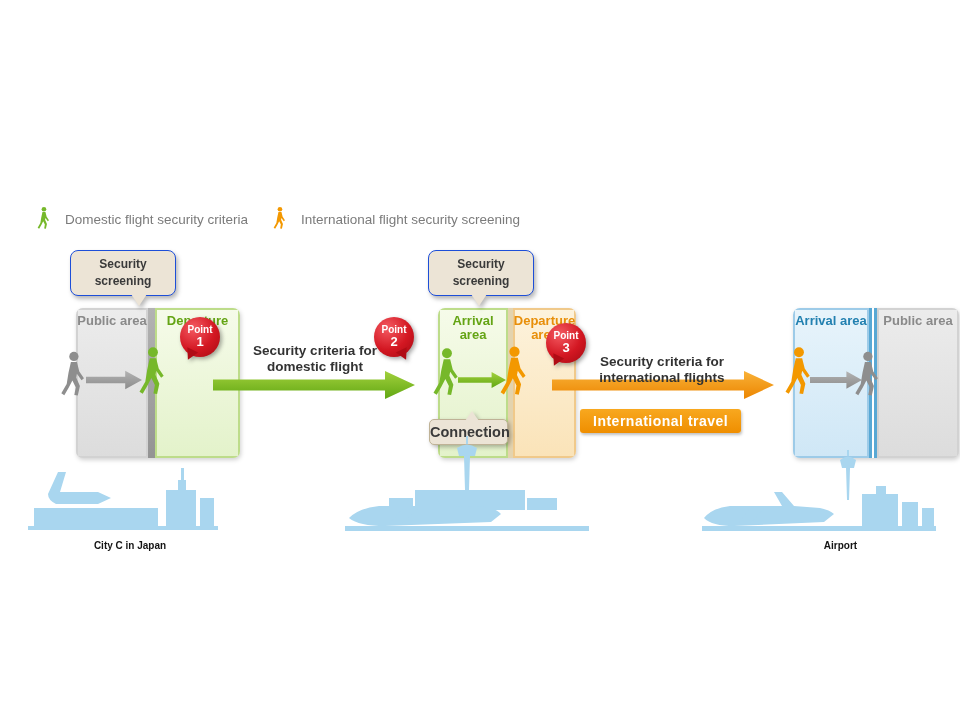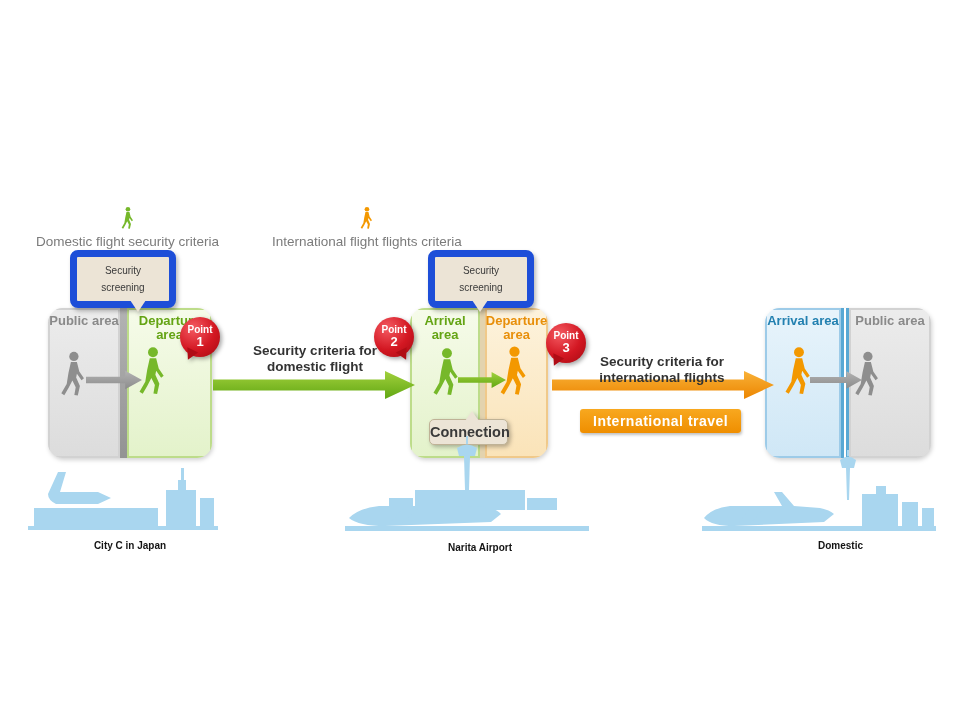--- a/index.html
+++ b/index.html
@@ -5,37 +5,37 @@
   * { margin:0; padding:0; box-sizing:border-box; }
   html,body { background:#ffffff; }
   .canvas { position:relative; width:960px; height:720px; background:#fff; overflow:hidden;
             font-family:"Liberation Sans", sans-serif; }
   .abs { position:absolute; }
   :root { --green:#76b82a; --orange:#f39800; --red:#c00d16; --blue:#2280b0;
           --gray:#8a8a8a; --sky:#a9d6ef; --beige:#ece4d6; }
 
   .title { font-size:17px; font-weight:bold; color:#141414; letter-spacing:.2px; }
 
-  .legend-item { display:flex; align-items:center; gap:4px;flex-direction:column; }
+  .legend-item { display:flex; align-items:flex-end; gap:14px; }
   .legend-label { font-size:13.5px; color:#7b7b7b; padding-bottom:3px; }
 
-  .station { display:flex; border-radius:15px; overflow:hidden; filter:drop-shadow(1px 2px 2px rgba(0,0,0,.18)); }
+  .station { display:flex; border-radius:7px; overflow:hidden; filter:drop-shadow(1px 2px 2px rgba(0,0,0,.18));margin-left:28px; }
   .area { height:100%; }
   .area-label { text-align:center; font-weight:bold; font-size:13px; line-height:14px; padding-top:6px; }
   .a-public { background:linear-gradient(#ececec,#dcdcdc); color:#8a8a8a; box-shadow:inset 0 0 0 2px #d2d2d2; }
   .a-green  { background:linear-gradient(#f6fbea,#e3f2ca); color:#64a414; box-shadow:inset 0 0 0 2px #bddc8a; }
   .a-orange { background:linear-gradient(#fdf3dd,#fae3b8); color:#e88f0a; box-shadow:inset 0 0 0 2px #f0c98a; }
   .a-blue   { background:linear-gradient(#e8f4fb,#cfe7f6); color:#2280b0; box-shadow:inset 0 0 0 2px #9dcbe8; }
   .divider { height:100%; }
   .div-gray { width:7px; background:linear-gradient(#b3b3b3,#939393); }
   .div-tan  { width:5px; background:#e3d3ae; }
   .div-blue { width:8px; background:linear-gradient(90deg,#58a8d4 0 3px,#ffffff 3px 5px,#58a8d4 5px 8px); }
 
-  .bubble { background:var(--beige); border:7px solid #1d4ed8; border-radius:8px; text-align:center;
-            font-weight:normal; font-size:10px; line-height:17px; color:#3a3a3a; padding:5px 6px;
+  .bubble { background:var(--beige); border:1px solid #1d4ed8; border-radius:8px; text-align:center;
+            font-weight:bold; font-size:12px; line-height:17px; color:#3a3a3a; padding:5px 6px;
             filter:drop-shadow(2px 3px 2px rgba(0,0,0,.28)); z-index:6; }
   .bubble::after { content:""; position:absolute; top:100%; margin-top:-1px; width:0; height:0;
                    border:8px solid transparent; border-top:12px solid var(--beige); }
   .tail-60::after { left:58%; }
   .tail-40::after { left:40%; }
 
   .connection { background:var(--beige); border:1px solid #bfb296; border-radius:5px; text-align:center;
                 font-weight:bold; font-size:14.5px; color:#3a3a3a; padding:4px 0;
                 filter:drop-shadow(2px 2px 2px rgba(0,0,0,.28)); }
   .connection::before { content:""; position:absolute; bottom:100%; margin-bottom:-1px; left:46%;
@@ -123,21 +123,21 @@
   <div class="abs legend-item" style="left:36px;top:206px;">
     <svg class="person p-green" style="width:15px;height:24px;">
         <use href="#icon-person"></use>
       </svg>
     <span class="legend-label">Domestic flight security criteria</span>
   </div>
   <div class="abs legend-item" style="left:272px;top:206px;">
     <svg class="person p-orange" style="width:15px;height:24px;">
         <use href="#icon-person"></use>
       </svg>
-    <span class="legend-label">International flight flights criteria</span>
+    <span class="legend-label">International flight security screening</span>
   </div>
 
   <div class="abs station" style="left:48px;top:308px;width:164px;height:150px;">
     <div class="area a-public" style="width:72px;">
       <div class="area-label">Public area</div>
     </div>
     <div class="divider div-gray"></div>
     <div class="area a-green" style="flex:1;">
       <div class="area-label">Departure area</div>
     </div>
@@ -225,16 +225,15 @@
       <use href="#icon-city"></use>
     </svg>
   <svg class="abs sky" style="left:345px;top:436px;" width="244" height="98" viewBox="0 0 244 98">
       <use href="#icon-airport-1"></use>
     </svg>
   <svg class="abs sky" style="left:702px;top:442px;" width="234" height="92" viewBox="0 0 234 92">
       <use href="#icon-airport-2"></use>
     </svg>
 
   <div class="abs station-name" style="left:40px;top:540px;width:180px;">City C in Japan</div>
-  <div class="abs station-name" style="left:390px;top:542px;width:180px;">Narita Airport</div>
-  <div class="abs station-name" style="left:748px;top:540px;width:185px;">Domestic</div>
+  <div class="abs station-name" style="left:748px;top:540px;width:185px;">Airport</div>
 
 </div>
 
 </body></html>

